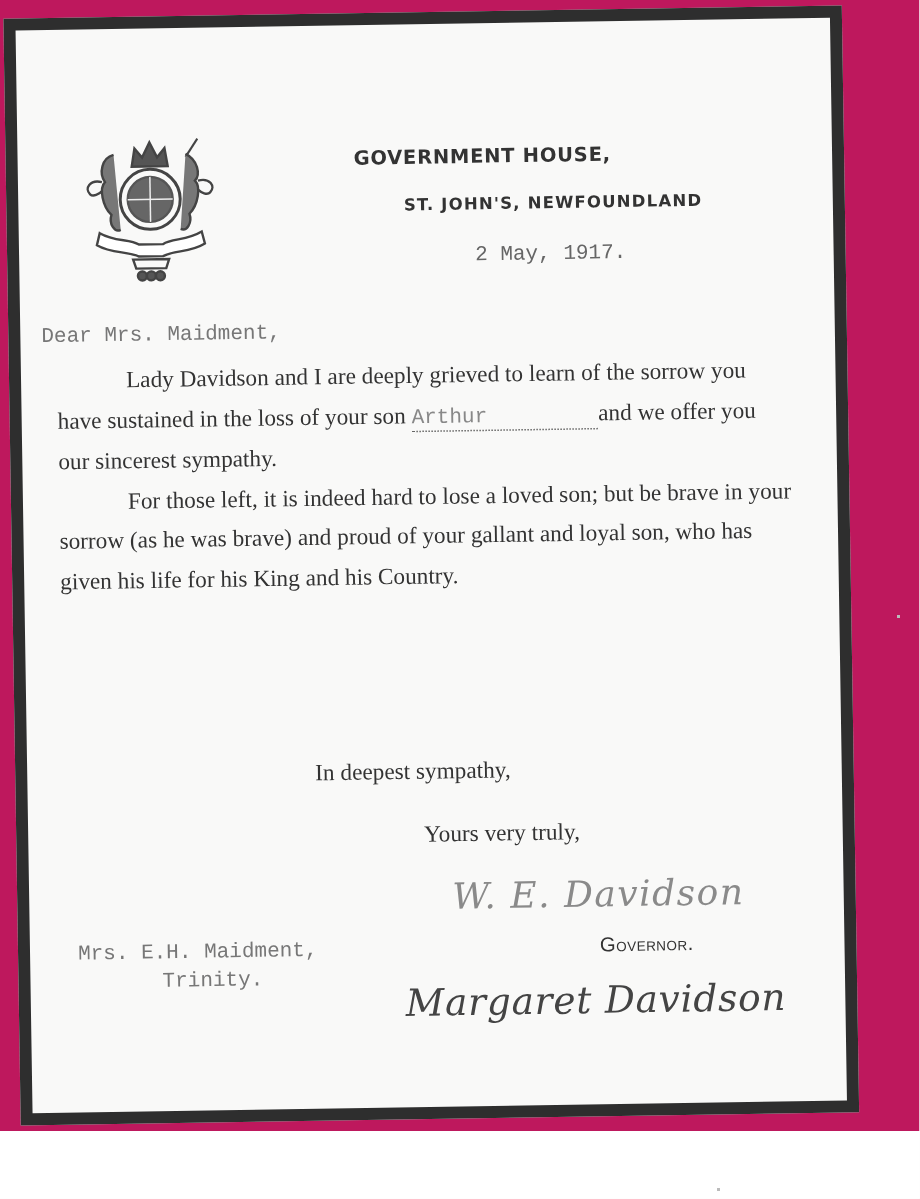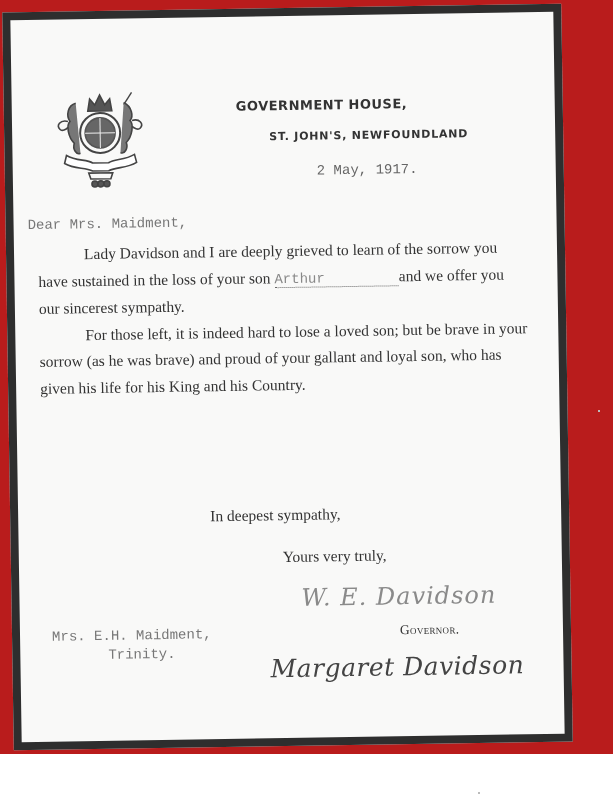--- a/index.html
+++ b/index.html
@@ -7,21 +7,21 @@
       padding: 0;
       width: 613px;
       height: 799px;
       background: #ffffff;
       overflow: hidden;
     }
     .page {
       position: relative;
       width: 613px;
       height: 754px;
-      background: #b91c1c;
+      background: #be185d;
     }
     .card {
       position: absolute;
       left: 8px;
       top: 8px;
       width: 543px;
       height: 722px;
       background: #f9f9f8;
       border: 8px solid #2e2e2e;
       transform: rotate(-0.9deg);
@@ -93,21 +93,21 @@
       font-family: "DejaVu Serif", serif;
       font-style: italic;
       font-size: 24px;
       color: #8a8a8a;
       letter-spacing: 1px;
     }
     .governor-label {
       position: absolute;
       left: 388px;
       top: 616px;
-      font-family: Liberation Serif, serif;
+      font-family: Liberation Sans, sans-serif;
       font-variant: small-caps;
       font-size: 13.5px;
       color: #333;
       letter-spacing: 0.3px;
     }
     .addressee-1 { left: 40px; top: 617px; }
     .addressee-2 { left: 96px; top: 636px; }
     .sig-lady {
       position: absolute;
       left: 258px;

